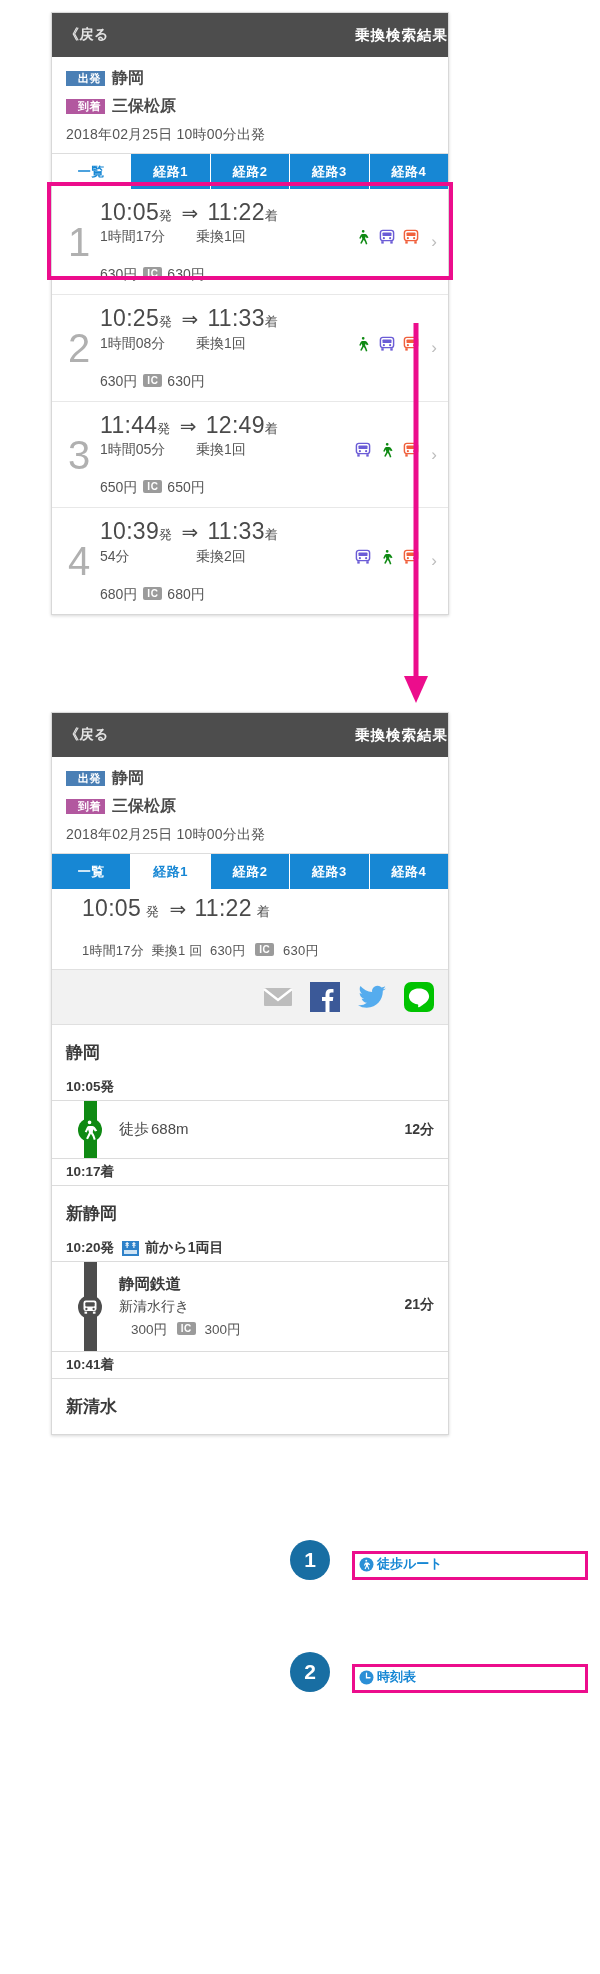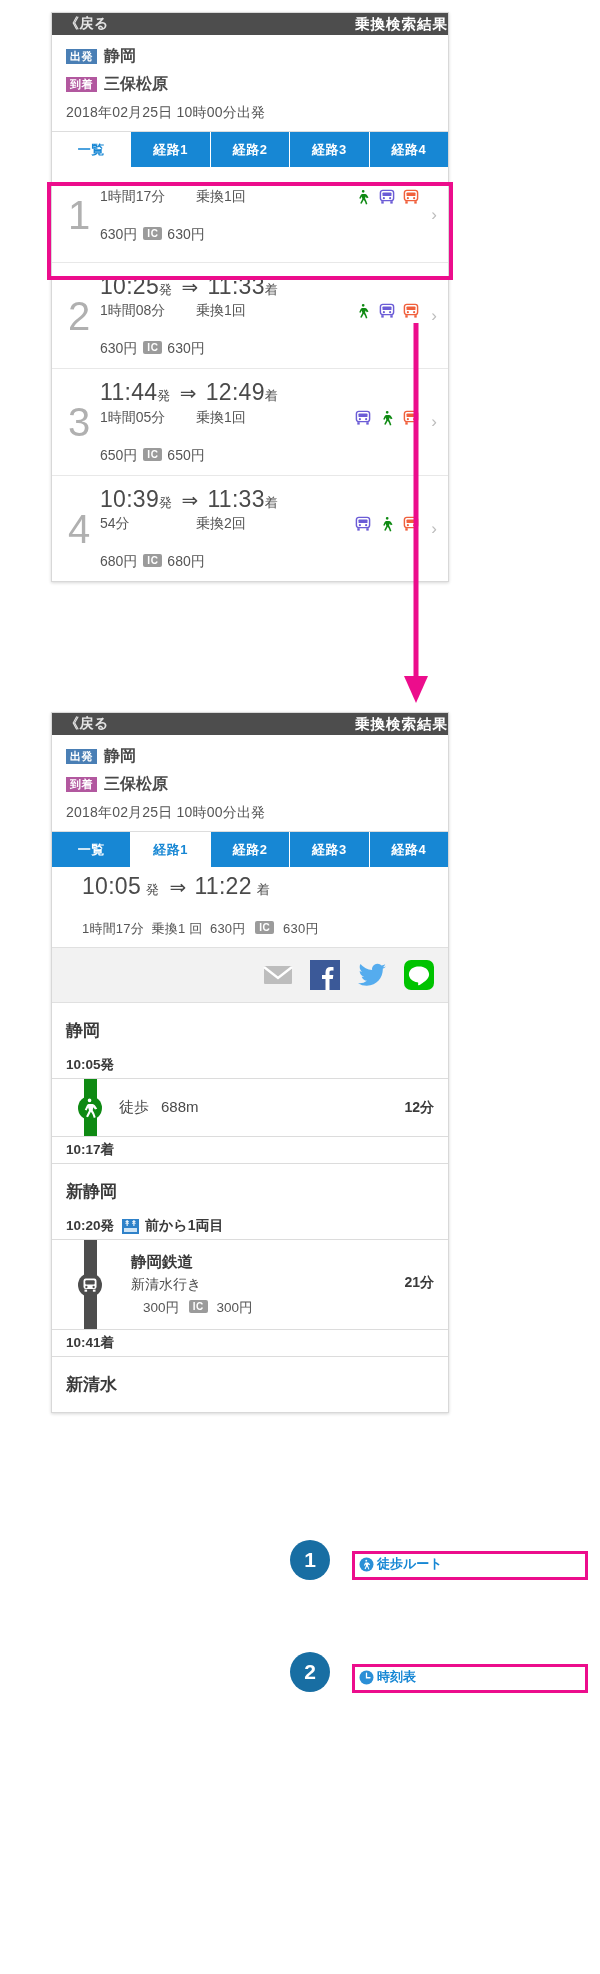--- a/index.html
+++ b/index.html
@@ -21,21 +21,21 @@
     background: #fff;
     border: 1px solid #d8d8d8;
     box-shadow: 0 1px 3px rgba(0,0,0,.16);
   }
   #card-list { top: 12px; }
   #card-detail { top: 712px; }
 
   
   .titlebar {
     position: relative;
-    height: 22px;
+    height: 44px;
     background: #4d4d4d;
     color: #fff;
     display: flex;
     align-items: center;
   }
   .back-btn {
     position: absolute; left: 13px;
     font-size: 14px; font-weight: bold;
     color: #e4e4e4;
     letter-spacing: .5px;
@@ -51,21 +51,21 @@
   }
 
   
   .od { padding: 11px 14px 9px 14px; background:#fff; }
   .od-row { display: flex; align-items: center; margin-bottom: 7px; }
   .tag {
     display:inline-block;
     font-size: 11px;
     font-weight: bold;
     color:#fff;
-    padding: 1px 4px 2px 4px;
+    padding: 1px 4px 2px 12px;
     line-height: 1.15;
     margin-right: 7px;
     letter-spacing: .5px;
   }
   .tag.dep { background:#4a7fb5; }
   .tag.arr { background:#b2589f; }
   .od-name { font-size: 16px; font-weight: bold; color:#4a4a4a; }
   .od-datetime { font-size: 14px; color:#555; padding-top:2px; letter-spacing:.2px; }
 
   
@@ -193,21 +193,21 @@
   .seg-icon {
     position: relative;
     z-index: 2;
     width: 30px; height: 30px;
     margin-left: 9px;
     flex: none;
     display:flex; align-items:center; justify-content:center;
   }
   .seg-text { padding-left: 14px; flex: 1 1 auto; }
   .seg-line1 { font-size: 15px; color:#4a4a4a; }
-  .seg-line1 .dist { margin-left: 12px; }
+  .seg-line1 .dist { margin-left: 2px; }
   .seg-dur { font-size: 14px; font-weight: bold; color:#3a3a3a; white-space:nowrap; }
 
   .seg-title { font-size: 15.5px; font-weight: bold; color:#3a3a3a; }
   .seg-sub { font-size: 14px; color:#4a4a4a; margin-top: 3px; }
   .seg-fare { font-size: 13.5px; color:#555; margin-top: 5px; padding-left: 12px;}
 
   
   .car-badge {
     display:inline-block; width:17px; height:15px;
     background:#2f82c9; margin: 0 6px 0 8px;
@@ -274,20 +274,21 @@
       <div class="tab">経路1</div>
       <div class="tab">経路2</div>
       <div class="tab">経路3</div>
       <div class="tab">経路4</div>
     </div>
 
     <div id="results-container">
         <div class="result-row">
           <div class="rank">1</div>
           <div class="rowbody">
+            <div class="times"><span>10:05</span><span class="sm">発</span><span class="arrow">⇒</span><span>11:22</span><span class="sm">着</span></div>
             <div class="meta">
               <span class="dur">1時間17分</span>
               <span class="xfer">乗換1回</span>
               <span class="modes">
                 <span class="mi"><svg viewBox="0 0 30 30" width="18" height="18">
                     <path d="M17.6 5.6a2.3 2.3 0 1 1-4.6 0 2.3 2.3 0 0 1 4.6 0zM13.4 10c-1.1.3-1.9 1-2.4 2.1l-2.3 4.9 2.3 1.05 1.8-3.8 1.1 3.9-3.6 7.2 2.4 1.1 3.6-6.8 2 3.1 1.6 4.6 2.4-.85-1.75-5-2-3.8.8-3.6 2 2.85 2.9-1.1-2.75-4c-.75-1.05-1.85-1.75-3.2-1.85z" fill="#0f8a13"></path>
                   </svg></span>
                 <span class="mi"><svg viewBox="0 0 30 30" width="18" height="18">
                     <rect x="4" y="4" width="22" height="17" rx="4" fill="none" stroke="#6b5cd6" stroke-width="2.4"></rect>
                     <rect x="7.5" y="7.5" width="15" height="6" rx="1.2" fill="#6b5cd6"></rect>
@@ -516,21 +517,21 @@
       <div class="tl-station">新静岡</div>
 
       <div class="tl-time">
         <span>10:20発</span>
         <span class="car-badge">
             <span class="pp">↟↟</span>
           </span>
         <span class="car-text">前から1両目</span>
       </div>
 
-      <div class="tl-seg" style="align-items:flex-start;gap:12px;">
+      <div class="tl-seg" style="align-items:flex-start;">
         <div class="tl-bar train"></div>
         <div class="seg-icon" style="margin-top:18px;">
           <svg viewBox="0 0 30 30" width="30" height="30">
             <circle cx="15" cy="15" r="12" fill="#4d4d4d"></circle>
             <rect x="8.5" y="8.5" width="13" height="10.5" rx="2.2" fill="#fff"></rect>
             <rect x="10.3" y="10.3" width="9.4" height="4.2" rx="1" fill="#4d4d4d"></rect>
             <circle cx="11.4" cy="17" r="1.15" fill="#4d4d4d"></circle>
             <circle cx="18.6" cy="17" r="1.15" fill="#4d4d4d"></circle>
             <rect x="9.5" y="19.6" width="2.6" height="2.1" fill="#fff"></rect>
             <rect x="17.9" y="19.6" width="2.6" height="2.1" fill="#fff"></rect>

